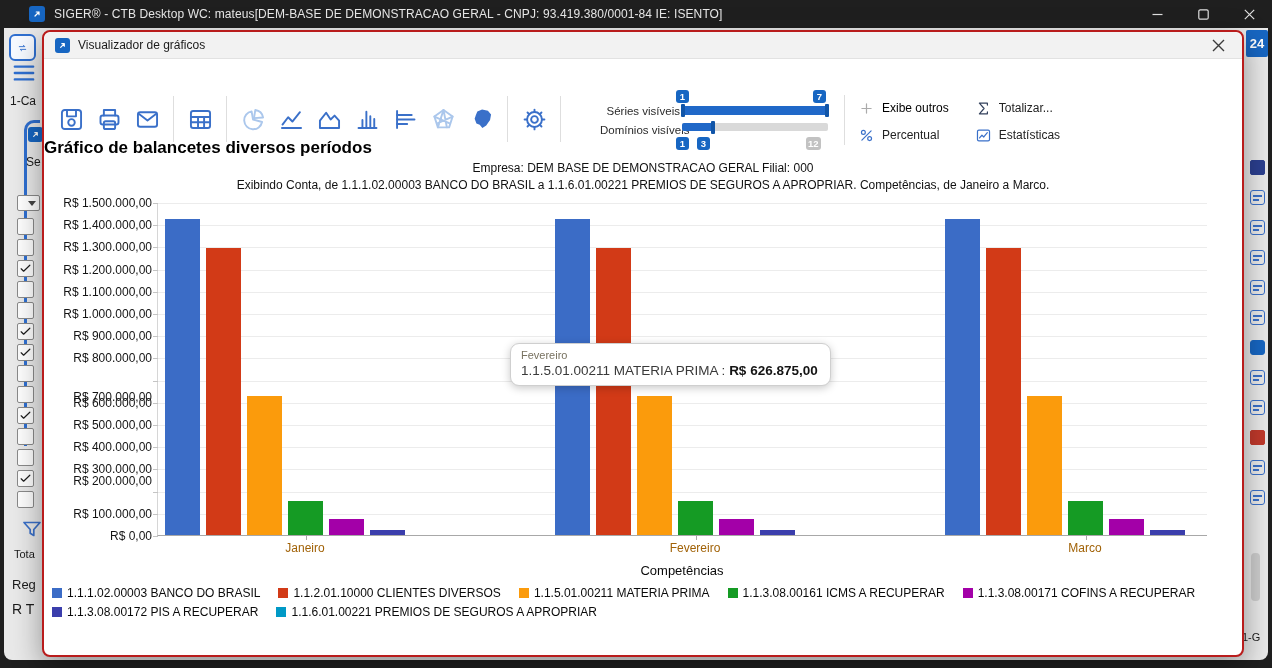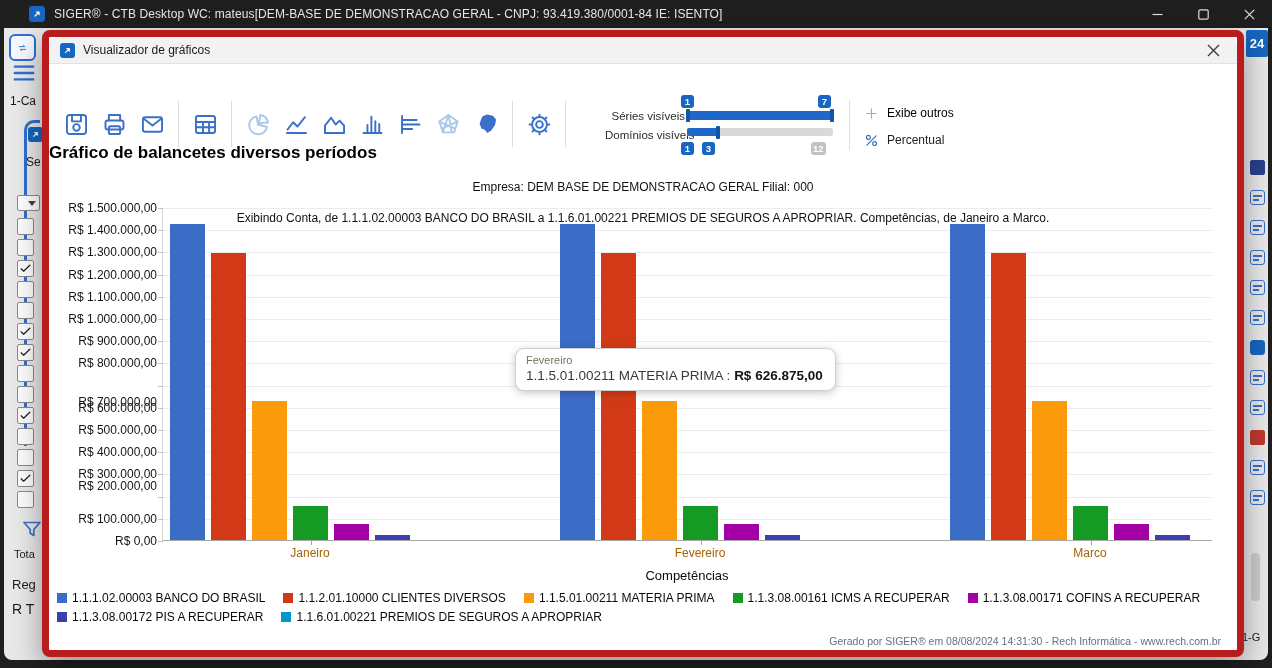--- a/index.html
+++ b/index.html
@@ -34,21 +34,21 @@
   .funnel svg{width:24px;height:24px;}
   .badge24{left:1246px;top:30px;width:22px;height:27px;background:#1766c2;color:#fff;font-size:13px;font-weight:bold;display:flex;align-items:center;justify-content:center;border-radius:2px;}
   .ric{position:absolute;left:1250px;width:15px;height:15px;border:1.6px solid #3a70c9;border-radius:3px;background:transparent;}
   .ric.inner:before{content:"";position:absolute;left:2px;right:2px;top:4px;height:1.6px;background:#3a70c9;}
   .ric.inner:after{content:"";position:absolute;left:2px;right:5px;bottom:3px;height:1.6px;background:#3a70c9;}
   .ric.solid{background:#1766c2;border-color:#1766c2;}
   .ric.dark{background:#2b3f8f;border-color:#2b3f8f;border-radius:2px;}
   .ric.red{background:#c0392b;border-color:#c0392b;border-radius:2px;}
   .scroll-thumb{left:1251px;top:553px;width:9px;height:48px;background:#cdcdcd;border-radius:4px;}
   
-  .dialog{position:absolute;z-index:2;left:42px;top:30px;width:1202px;height:627px;background:#fff;border:7px solid #b91c1c;
+  .dialog{position:absolute;z-index:2;left:42px;top:30px;width:1202px;height:627px;background:#fff;border:2px solid #b91c1c;
           border-radius:8px;box-shadow:0 10px 30px rgba(0,0,0,.38);}
   .dheader{position:absolute;left:0;top:0;right:0;height:27px;background:#f2f2f2;border-bottom:1px solid #e2e2e2;border-radius:8px 8px 0 0;display:flex;align-items:center;}
   .dh-icon{width:15px;height:15px;background:#1766c2;border-radius:3px;margin:0 8px 0 11px;display:flex;align-items:center;justify-content:center;}
   .dh-icon svg{width:11px;height:11px;}
   .dh-title{font-size:12px;color:#1a1a1a;}
   .dclose{position:absolute;right:8px;top:2px;width:32px;height:23px;border:none;background:none;color:#3c3c3c;display:flex;align-items:center;justify-content:center;padding:0;}
   .dclose svg{width:13px;height:13px;stroke:currentColor;stroke-width:1.4;fill:none;}
   
   .dtoolbar{position:absolute;left:0;top:27px;right:0;height:70px;background:#fff;}
   .icon-row{position:absolute;left:8px;top:38px;height:44px;display:flex;align-items:center;}
@@ -67,21 +67,21 @@
   .vsep2{position:absolute;left:800px;top:36px;width:1px;height:50px;background:#dedede;}
   .actions{position:absolute;left:814px;top:40px;display:flex;gap:26px;}
   .acol{display:flex;flex-direction:column;gap:9px;}
   .action{display:flex;align-items:center;gap:7px;font-size:12px;color:#222;border:none;background:none;padding:0;height:18px;white-space:nowrap;}
   .action svg{width:17px;height:17px;flex:0 0 auto;}
   .action.disabled{color:#000000;}
   .ic-blue{color:#3a70c9;} .ic-gray{color:#ababab;} .ic-dark{color:#33415c;}
   
   .chartarea{position:absolute;left:0;top:97px;right:0;bottom:0;}
   .ctitle{margin-top:9px;font-size:17px;font-weight:bold;color:#000;}
-  .csub{text-align:center;font-size:12px;color:#111;margin-top:17px;}
+  .csub{text-align:center;font-size:12px;color:#111;margin-top:3px;}
   .ylabels{position:absolute;left:0;top:74px;width:108px;height:333px;}
   .ylab{position:absolute;right:0;width:108px;text-align:right;font-size:12px;color:#141414;white-space:nowrap;}
   .plot{position:absolute;left:113px;top:74px;width:1050px;height:333px;border-left:1px solid #d6d6d6;border-bottom:1px solid #a8a8a8;}
   .gl{position:absolute;left:0;width:100%;height:1px;background:#ececec;}
   .yt{position:absolute;left:-5px;width:5px;height:1px;background:#c4c4c4;}
   .xt{position:absolute;bottom:-5px;width:1px;height:5px;background:#a8a8a8;}
   .bar-group{position:absolute;bottom:0;width:282px;display:flex;align-items:flex-end;gap:6px;}
   .bar{width:35px;}
   .xlab{position:absolute;top:412px;transform:translateX(-50%);font-size:12px;color:#a16207;}
   .xaxis-title{position:absolute;top:434px;left:113px;width:1050px;text-align:center;font-size:13px;color:#0a0a0a;}
@@ -337,20 +337,39 @@
             </button>
             <button class="action">
               <span class="ic-blue" style="display:flex">
                 <svg viewBox="0 0 24 24" fill="none" stroke="currentColor" stroke-width="1.7" stroke-linecap="round" stroke-linejoin="round">
                   <path d="M5.5 18.5l13-13"></path>
                   <circle cx="7.6" cy="7.6" r="2.7"></circle>
                   <circle cx="16.4" cy="16.4" r="2.7"></circle>
                 </svg>
               </span>
               <span>Percentual</span>
+            </button>
+          </div>
+          <div class="acol">
+            <button class="action">
+              <span class="ic-dark" style="display:flex">
+                <svg viewBox="0 0 24 24" fill="none" stroke="currentColor" stroke-width="1.7" stroke-linecap="round" stroke-linejoin="round">
+                  <path d="M17.5 7.2V4.5H6.2l6.6 7.5-6.6 7.5h11.3v-2.7"></path>
+                </svg>
+              </span>
+              <span>Totalizar...</span>
+            </button>
+            <button class="action">
+              <span class="ic-blue" style="display:flex">
+                <svg viewBox="0 0 24 24" fill="none" stroke="currentColor" stroke-width="1.7" stroke-linecap="round" stroke-linejoin="round">
+                  <rect x="3.5" y="4.5" width="17" height="15" rx="2"></rect>
+                  <path d="M6.5 15.5l3.3-4 2.6 2.6 5-6"></path>
+                </svg>
+              </span>
+              <span>Estatísticas</span>
             </button>
           </div>
         </div>
     </div>
 
     <div class="chartarea">
       <div class="ctitle">Gráfico de balancetes diversos períodos</div>
       <div class="csub">Empresa: DEM BASE DE DEMONSTRACAO GERAL Filial: 000</div>
       <div class="csub">Exibindo Conta, de 1.1.1.02.00003 BANCO DO BRASIL a 1.1.6.01.00221 PREMIOS DE SEGUROS A APROPRIAR. Competências, de Janeiro a Marco.</div>
 
@@ -470,16 +489,15 @@
           </div>
           <div class="litem">
             <span class="lsw" style="background:#3b3eac"></span>
             <span>1.1.3.08.00172 PIS A RECUPERAR</span>
           </div>
           <div class="litem">
             <span class="lsw" style="background:#0099c6"></span>
             <span>1.1.6.01.00221 PREMIOS DE SEGUROS A APROPRIAR</span>
           </div>
         </div>
-      <div class="cfooter">Gerado por SIGER® em 08/08/2024 14:31:30 - Rech Informática - www.rech.com.br</div>
     </div>
   </div>
 </div>
 
 </body></html>

